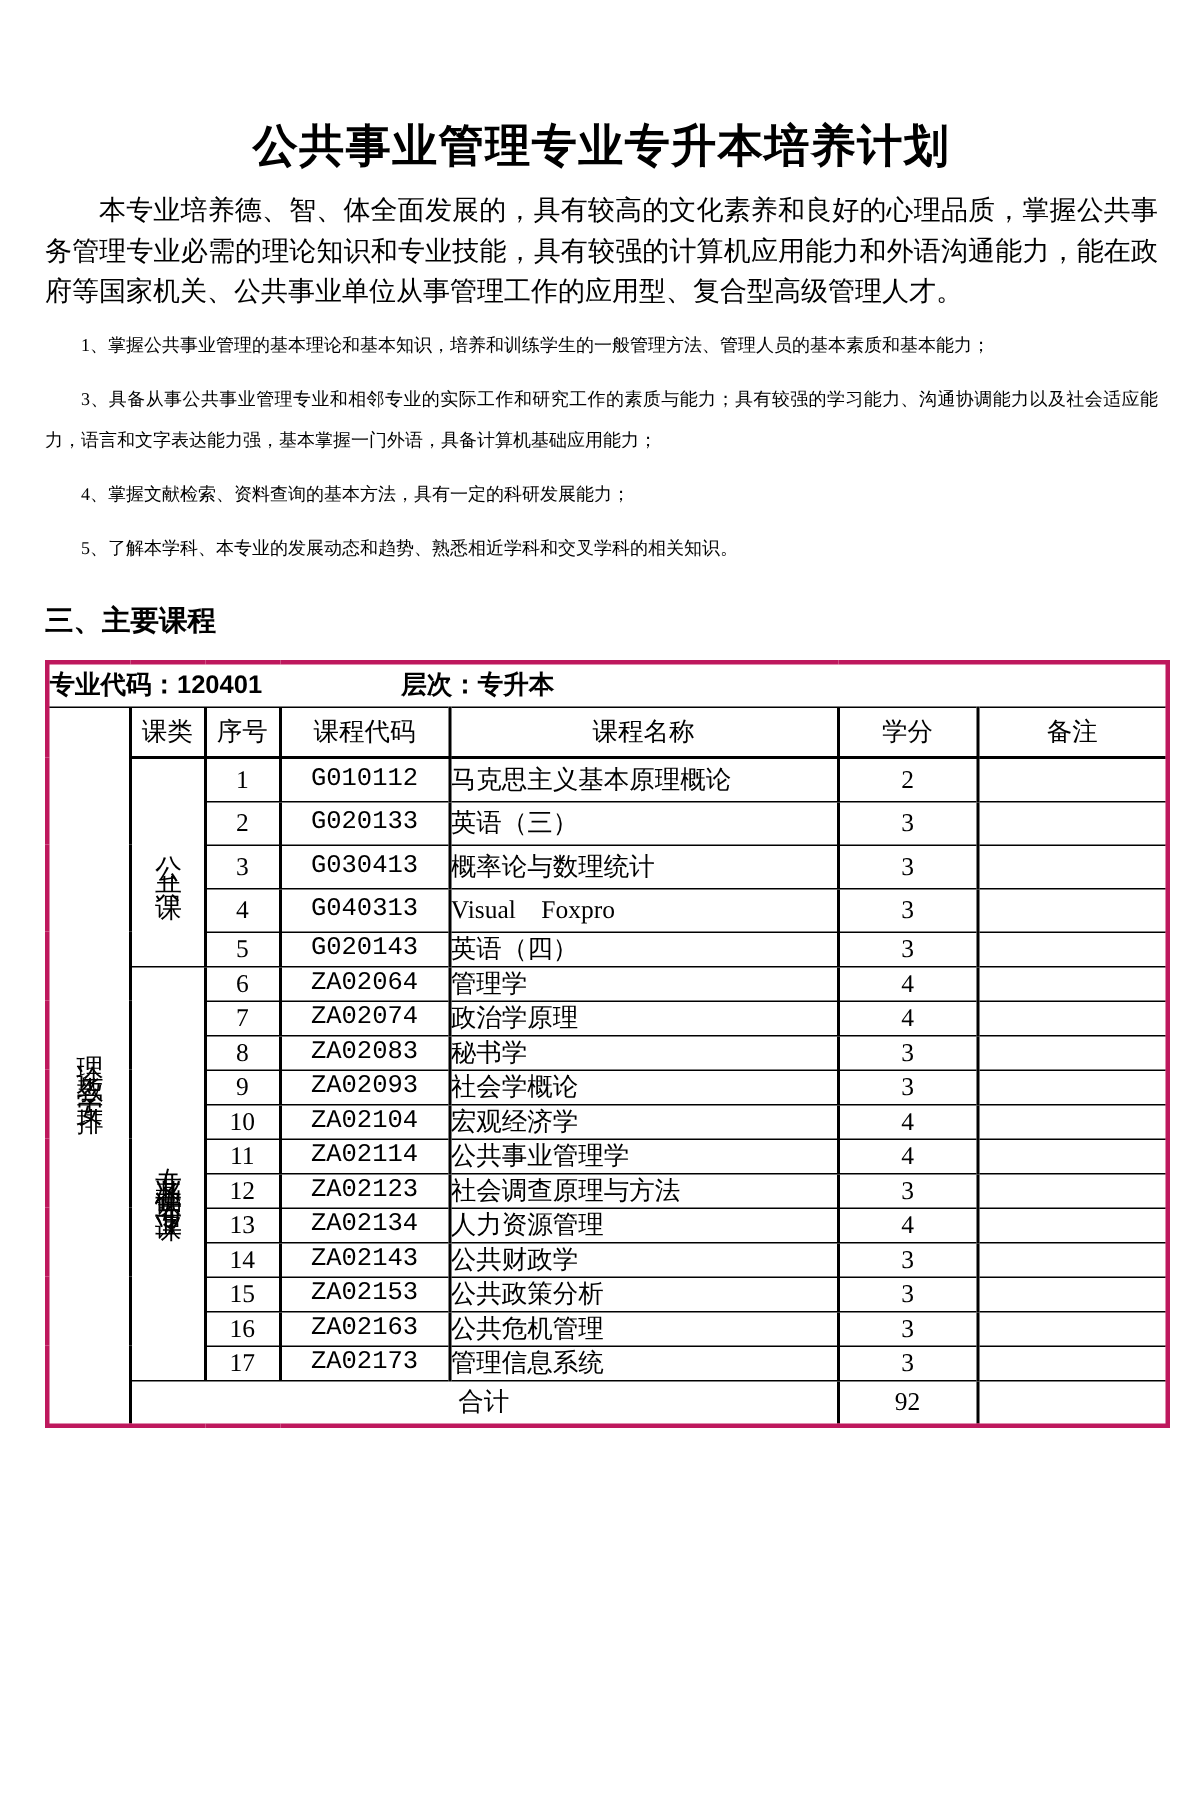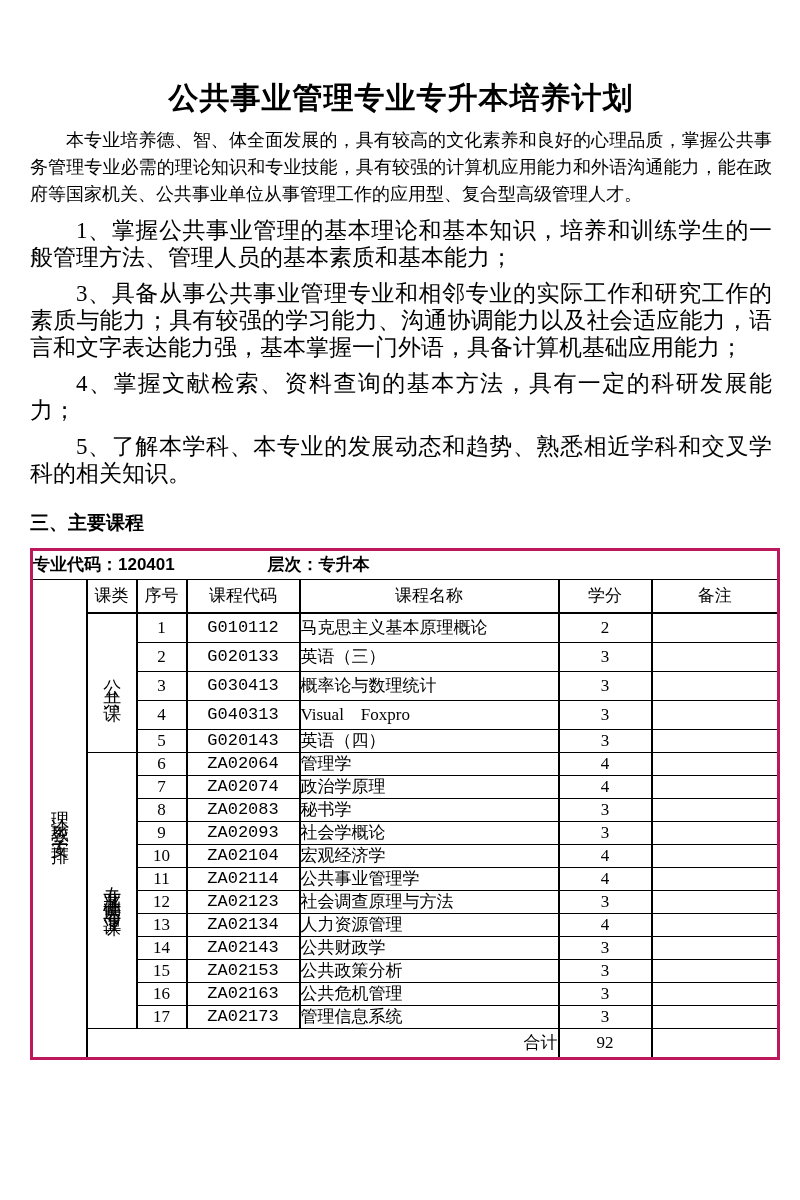--- a/index.html
+++ b/index.html
@@ -36,21 +36,21 @@
   }
   .para {
     margin: 11px 0 0 0;
     font-size: 18px;
     line-height: 27px;
     text-align: justify;
     text-indent: 2em;
   }
   .req-item {
     margin: 9px 0 0 0;
-    font-size: 23px;
+    font-size: 12px;
     line-height: 27px;
     text-align: justify;
     text-indent: 2em;
   }
   
   table.courses {
     margin-top: 13px;
     border-collapse: collapse;
     table-layout: fixed;
     width: 747px;
@@ -97,21 +97,21 @@
   td.side-cell, td.group-cell { text-align: center; }
   .vtext {
     writing-mode: vertical-rl;
     text-orientation: upright;
     margin: 0 auto;
     font-size: 18px;
   }
   .vtext.side  { letter-spacing: 7px; }
   .vtext.grp1  { letter-spacing: 13px; }
   .vtext.grp2  { letter-spacing: 4px; }
-  td.total-label { text-align: right; }
+  td.total-label { text-align: center; }
 </style>
 </head>
 <body>
 
 <div class="doc">
 
   <h1 class="title">公共事业管理专业专升本培养计划</h1>
 
   <p class="para">本专业培养德、智、体全面发展的，具有较高的文化素养和良好的心理品质，掌握公共事务管理专业必需的理论知识和专业技能，具有较强的计算机应用能力和外语沟通能力，能在政府等国家机关、公共事业单位从事管理工作的应用型、复合型高级管理人才。</p>
 

